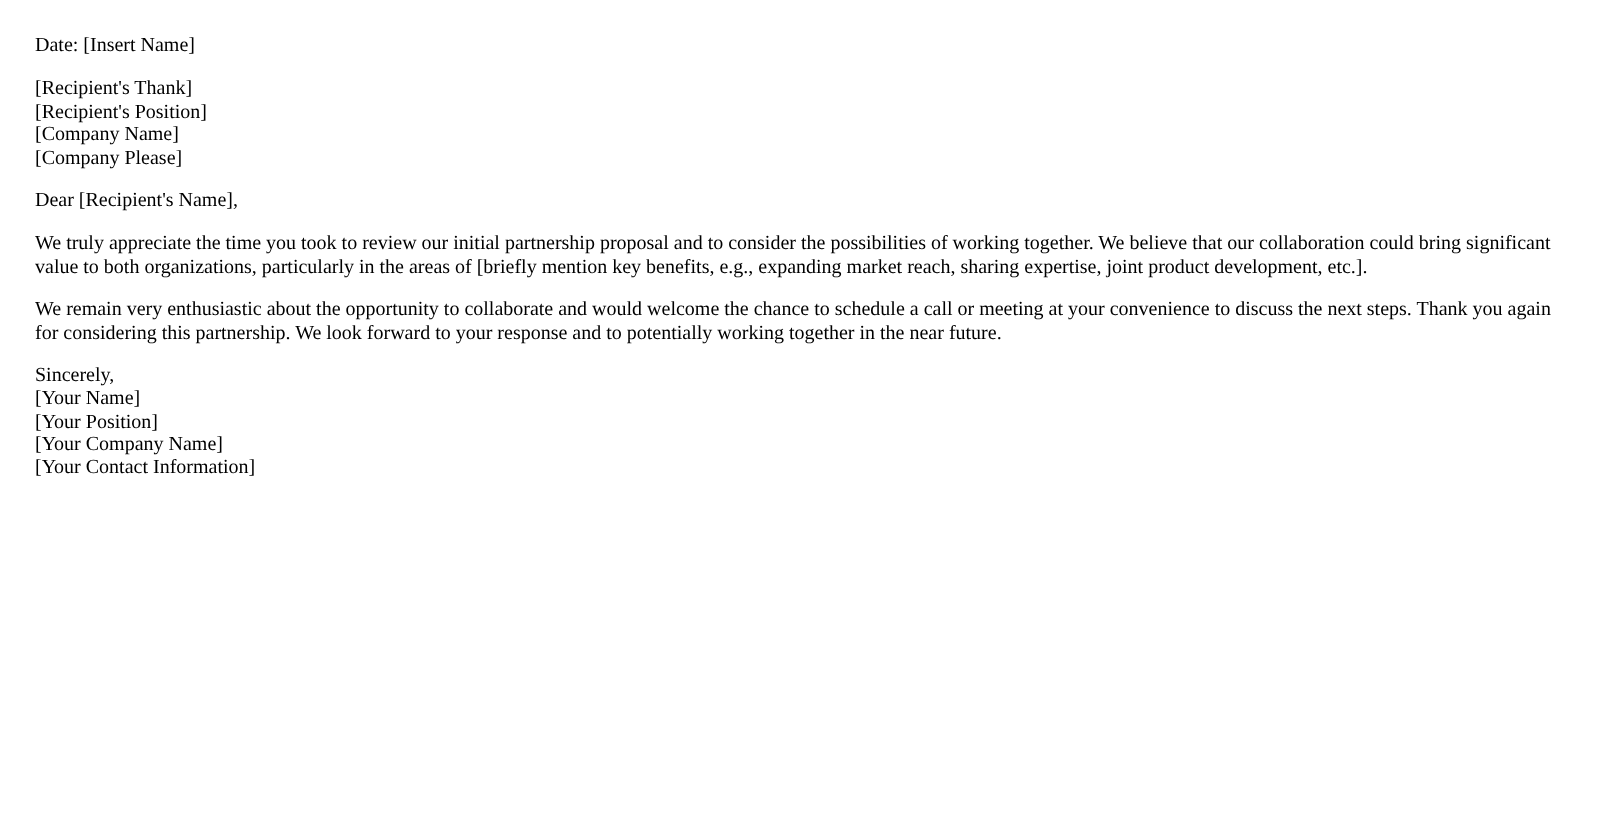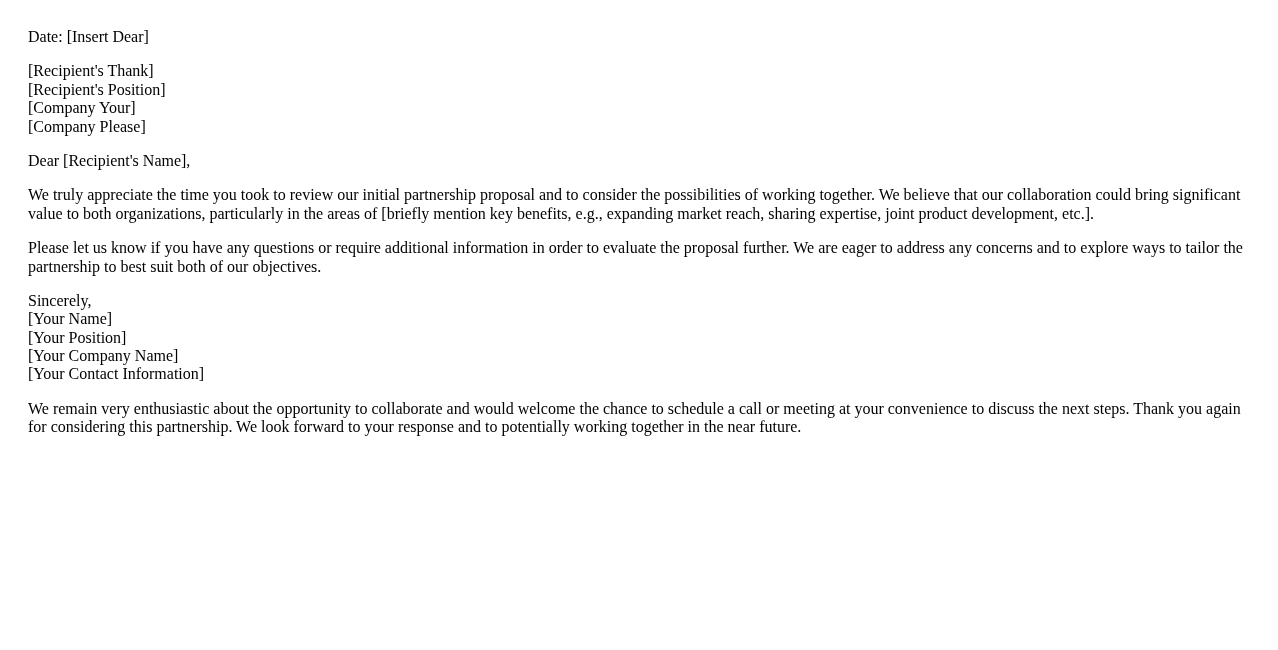--- a/index.html
+++ b/index.html
@@ -36,40 +36,39 @@
   .letter .line {
     display: block;
   }
 </style>
 </head>
 <body>
 
 <div class="page">
   <div class="letter">
 
-    <p>Date: [Insert Dear]</p>
+    <p>Date: [Insert Name]</p>
 
     <p>
       <span class="line">[Recipient's Thank]</span>
       <span class="line">[Recipient's Position]</span>
-      <span class="line">[Company Your]</span>
+      <span class="line">[Company Name]</span>
       <span class="line">[Company Please]</span>
     </p>
 
     <p>Dear [Recipient's Name],</p>
 
 
     <p>We truly appreciate the time you took to review our initial partnership proposal and to consider the possibilities of working together. We believe that our collaboration could bring significant value to both organizations, particularly in the areas of [briefly mention key benefits, e.g., expanding market reach, sharing expertise, joint product development, etc.].</p>
 
-    <p>Please let us know if you have any questions or require additional information in order to evaluate the proposal further. We are eager to address any concerns and to explore ways to tailor the partnership to best suit both of our objectives.</p>
+
+    <p>We remain very enthusiastic about the opportunity to collaborate and would welcome the chance to schedule a call or meeting at your convenience to discuss the next steps. Thank you again for considering this partnership. We look forward to your response and to potentially working together in the near future.</p>
 
     <p>
       <span class="line">Sincerely,</span>
       <span class="line">[Your Name]</span>
       <span class="line">[Your Position]</span>
       <span class="line">[Your Company Name]</span>
       <span class="line">[Your Contact Information]</span>
     </p>
 
-    <p>We remain very enthusiastic about the opportunity to collaborate and would welcome the chance to schedule a call or meeting at your convenience to discuss the next steps. Thank you again for considering this partnership. We look forward to your response and to potentially working together in the near future.</p>
-
   </div>
 </div>
 
 </body></html>

